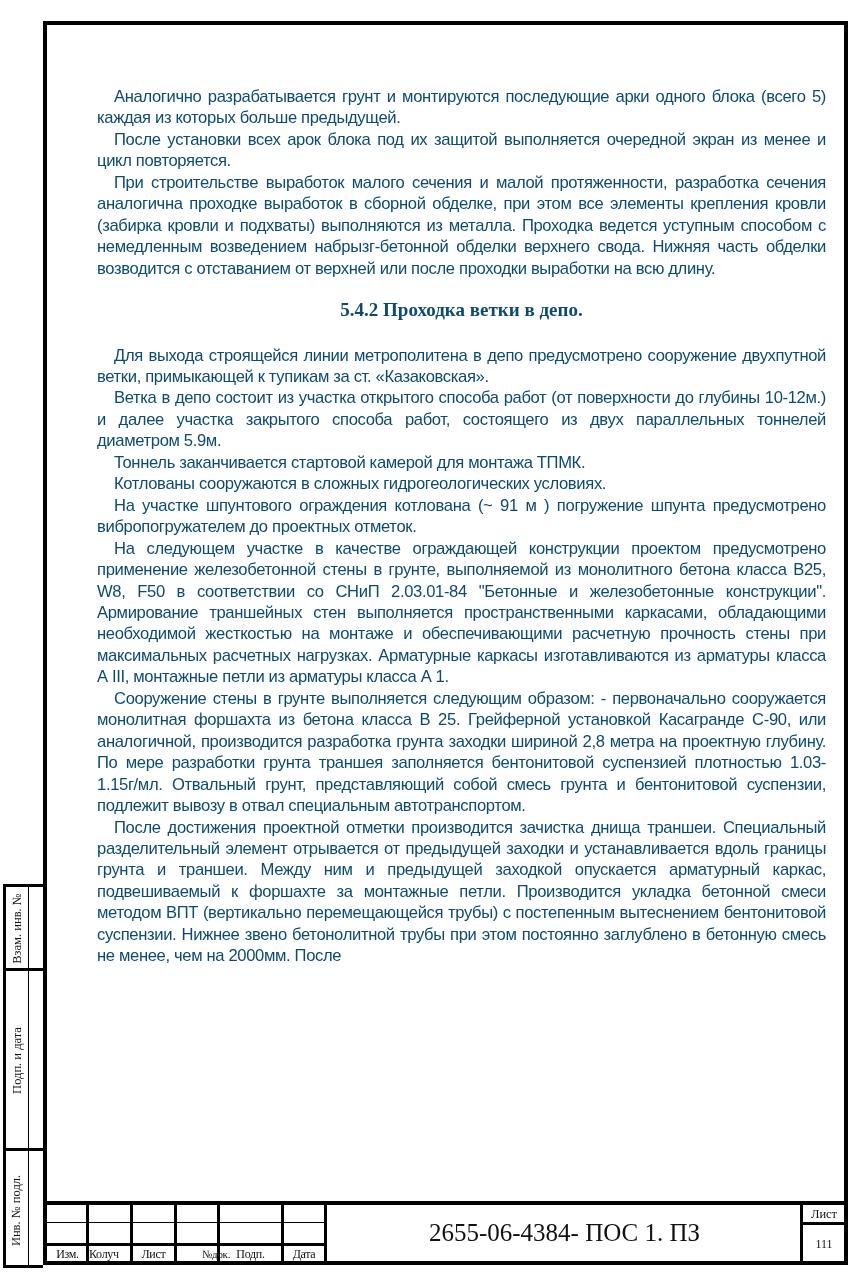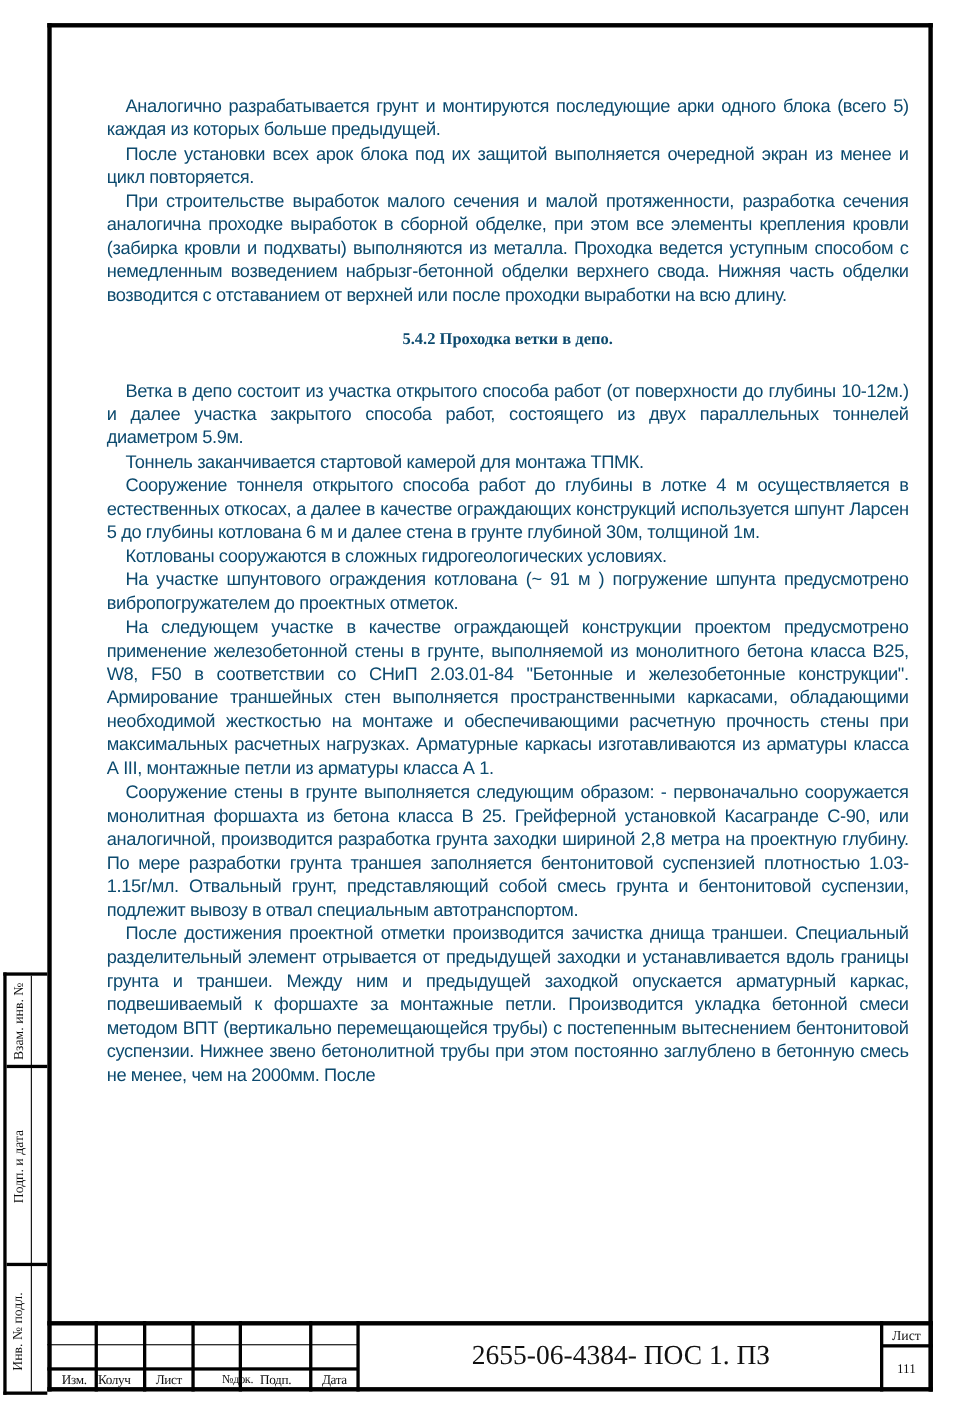--- a/index.html
+++ b/index.html
@@ -1,20 +1,20 @@
 <!DOCTYPE html>
 <html><head>
 <meta charset="utf-8">
 <style>
   html, body { margin:0; padding:0; background:#ffffff; }
   body { width:868px; height:1286px; position:relative; overflow:hidden; color:#111; }
   .frame { position:absolute; left:43px; top:21px; width:805px; height:1244px; box-sizing:border-box; border:4px solid #000; border-bottom:none; }
   .content { position:absolute; left:97px; top:86px; width:729px; font-family:"Liberation Sans", sans-serif; font-size:16.6px; line-height:21.45px; color:#0c4a6e; }
   .content p { margin:0; text-align:justify; text-indent:17px; letter-spacing:-0.35px; word-spacing:0px; }
-  .heading { margin:20px 0 24px 0 !important; text-align:center !important; text-indent:0 !important; font-family:"Liberation Serif", serif; font-weight:bold; font-size:15px; letter-spacing:0 !important; }
+  .heading { margin:20px 0 24px 0 !important; text-align:center !important; text-indent:0 !important; font-family:"Liberation Serif", serif; font-weight:bold; font-size:19px; letter-spacing:0 !important; }
   .stamp-left { position:absolute; left:3px; top:884px; width:40px; height:384px; box-sizing:border-box; border:3px solid #000; border-right:none; }
   .stamp-left .col-div { position:absolute; left:22px; top:0; bottom:0; width:1px; background:#000; }
   .stamp-left .sec { position:absolute; left:0; width:22px; display:flex; align-items:center; justify-content:center; }
   .stamp-left .sec span { display:block; transform:rotate(-90deg); white-space:nowrap; font-family:"Liberation Serif", serif; font-size:12.5px; }
   .stamp-left .hline { position:absolute; left:0; right:0; height:3px; background:#000; }
   .table { position:absolute; left:43px; top:1201px; width:805px; height:64px; }
   .tb-topline { position:absolute; left:0; top:0; width:805px; height:4px; background:#000; }
   .tb-botline { position:absolute; left:0; top:60px; width:805px; height:4px; background:#000; }
   .vline { position:absolute; top:0; width:3px; height:64px; background:#000; }
   .hl1 { position:absolute; top:21px; height:1px; background:#000; }
@@ -27,23 +27,23 @@
 </head>
 <body>
 
 <div class="frame"></div>
 
 <div class="content">
   <p>Аналогично разрабатывается грунт и монтируются последующие арки одного блока (всего 5) каждая из которых больше предыдущей.</p>
   <p>После установки всех арок блока под их защитой выполняется очередной экран из менее и цикл повторяется.</p>
   <p>При строительстве выработок малого сечения и малой протяженности, разработка сечения аналогична проходке выработок в сборной обделке, при этом все элементы крепления кровли (забирка кровли и подхваты) выполняются из металла. Проходка ведется уступным способом с немедленным возведением набрызг-бетонной обделки верхнего свода. Нижняя часть обделки возводится с отставанием от верхней или после проходки выработки на всю длину.</p>
   <p class="heading">5.4.2  Проходка  ветки в депо.</p>
+  <p>Для выхода строящейся линии метрополитена в депо предусмотрено сооружение двухпутной ветки, примыкающей к тупикам за ст. «Казаковская».</p>
   <p>Ветка в депо состоит из участка открытого способа работ  (от поверхности до глубины 10-12м.) и далее участка закрытого способа работ, состоящего из двух параллельных тоннелей диаметром 5.9м.</p>
   <p>Тоннель заканчивается стартовой камерой для монтажа ТПМК.</p>
-  <p>Сооружение тоннеля открытого способа работ до глубины в лотке 4 м осуществляется в естественных откосах, а далее в качестве ограждающих конструкций используется шпунт Ларсен 5 до глубины котлована 6 м и далее  стена в грунте глубиной 30м, толщиной 1м.</p>
   <p>Котлованы сооружаются в сложных гидрогеологических условиях.</p>
   <p>На участке шпунтового ограждения котлована (~ 91 м ) погружение шпунта предусмотрено вибропогружателем до проектных отметок.</p>
   <p> На следующем участке в качестве ограждающей конструкции проектом предусмотрено применение железобетонной стены в грунте, выполняемой из монолитного бетона класса В25, W8, F50 в соответствии со СНиП 2.03.01-84 "Бетонные и железобетонные конструкции". Армирование траншейных стен выполняется пространственными каркасами, обладающими необходимой жесткостью на монтаже и обеспечивающими расчетную прочность стены при максимальных расчетных нагрузках. Арматурные каркасы изготавливаются из арматуры класса А III, монтажные петли из арматуры класса А 1.</p>
   <p> Сооружение стены в грунте выполняется следующим образом: - первоначально сооружается монолитная форшахта из бетона класса В 25. Грейферной установкой Касагранде С-90, или аналогичной, производится разработка грунта заходки шириной 2,8 метра на проектную глубину. По мере разработки грунта траншея заполняется бентонитовой суспензией плотностью 1.03-1.15г/мл. Отвальный грунт, представляющий собой смесь грунта и бентонитовой суспензии, подлежит вывозу в отвал специальным автотранспортом.</p>
   <p>После достижения проектной отметки производится зачистка днища траншеи. Специальный разделительный элемент отрывается от предыдущей заходки и устанавливается вдоль границы грунта и траншеи. Между ним и предыдущей заходкой опускается арматурный каркас, подвешиваемый к форшахте за монтажные петли. Производится укладка бетонной смеси методом ВПТ (вертикально перемещающейся трубы) с постепенным вытеснением бентонитовой суспензии. Нижнее звено бетонолитной трубы при этом постоянно заглублено в бетонную смесь не менее, чем на 2000мм. После</p>
 </div>
 
 <div class="stamp-left">
   <div class="col-div"></div>
   <div class="sec" style="top:0;height:83px;">

